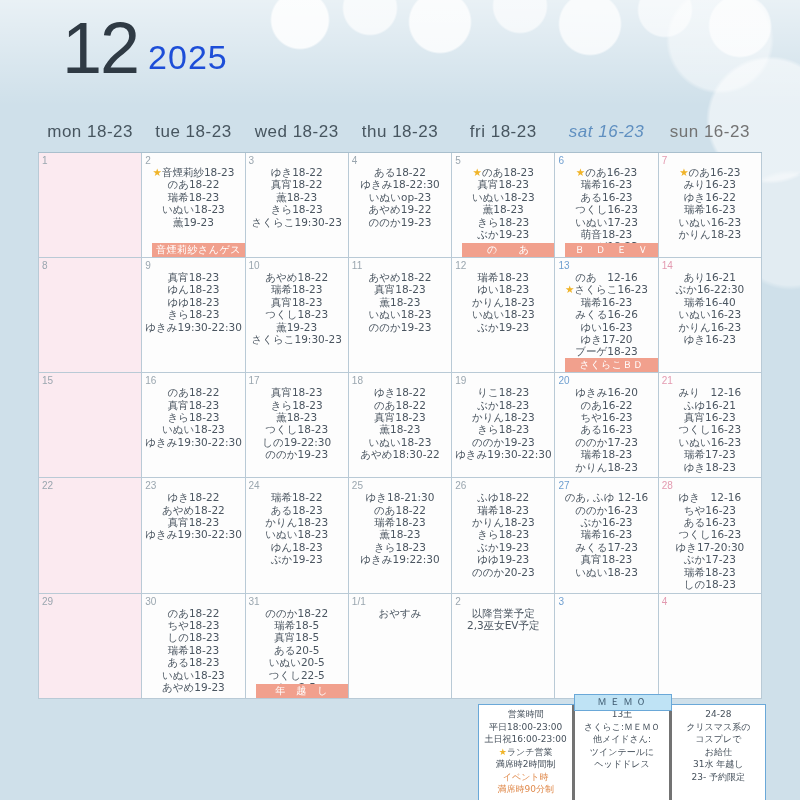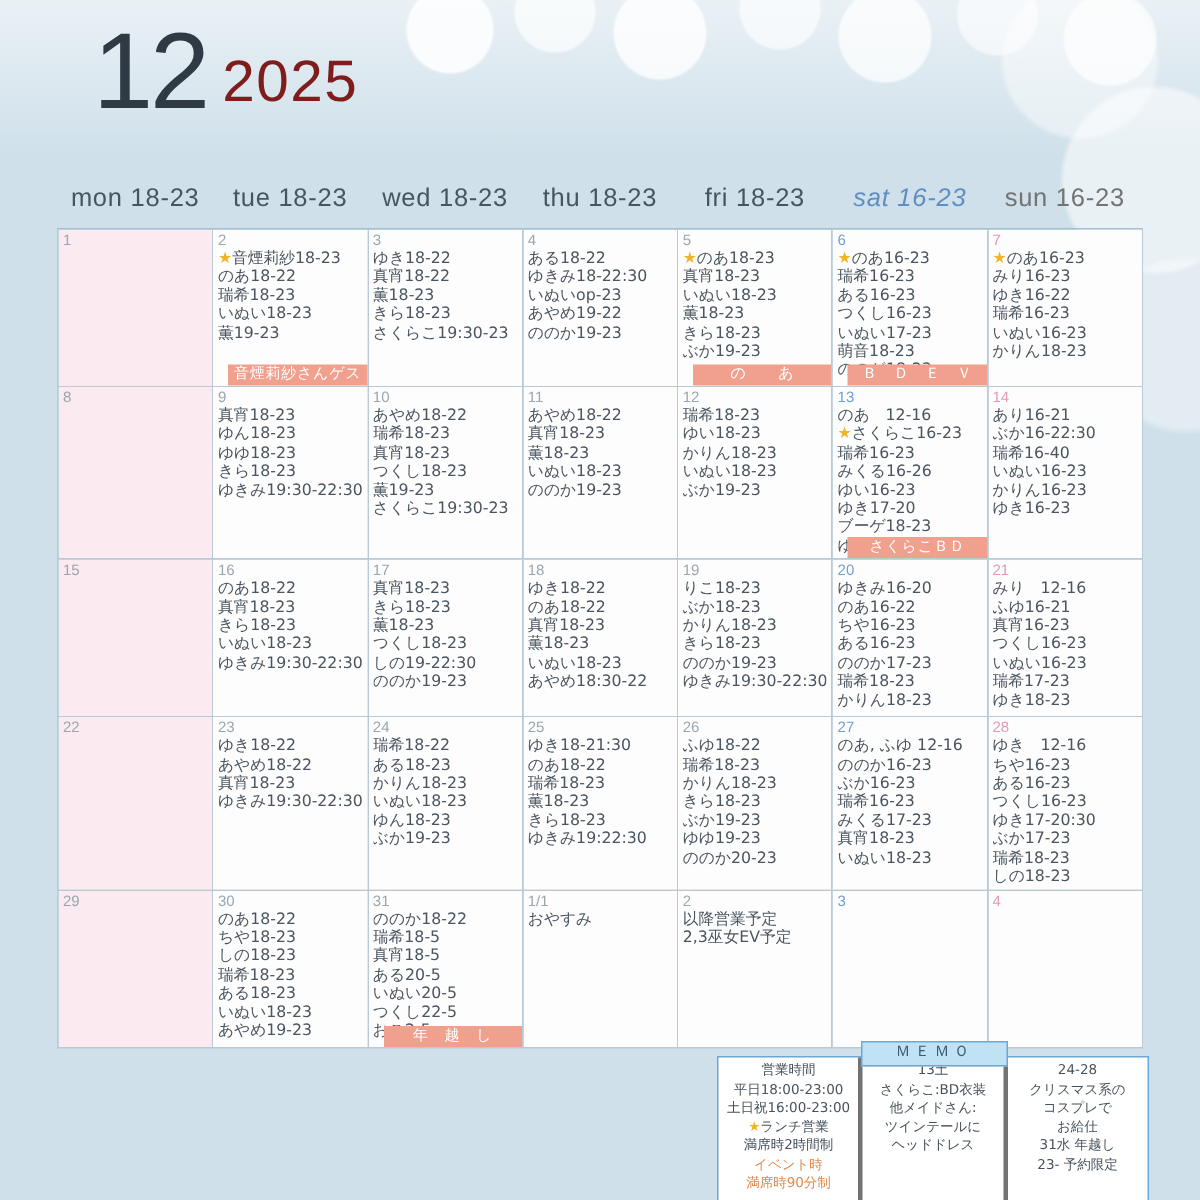--- a/index.html
+++ b/index.html
@@ -32,21 +32,21 @@
       radial-gradient(circle at 320px 230px, rgba(255,255,255,.4) 0 55px, rgba(255,255,255,0) 60px);
     pointer-events:none;
   }
 
   .title{
     position:absolute;left:62px;top:14px;
     display:flex;align-items:flex-end;gap:10px;
     color:#2f3a44;
   }
   .title .mon{font-size:72px;line-height:0.95;font-weight:400;letter-spacing:-2px;}
-  .title .yr{font-size:39px;line-height:1;padding-bottom:8px;color:#7f1d1d;letter-spacing:1px;}
+  .title .yr{font-size:34px;line-height:1;padding-bottom:8px;color:#1d4ed8;letter-spacing:1px;}
 
   .cal{
     position:absolute;left:38px;top:112px;width:724px;
   }
   table{border-collapse:collapse;width:724px;table-layout:fixed;}
   th{
     height:38px;font-size:17px;font-weight:400;text-align:center;
     color:#47555f;background:transparent;border-bottom:1px solid #a9bfcd;
     letter-spacing:.5px;
   }
@@ -60,20 +60,21 @@
   }
   td.mon-col{background:#fbeaf0;}
   .daynum{
     font-size:10px;color:#9aa6af;position:absolute;left:3px;top:2px;
   }
   .daynum.sat{color:#6f9fd0;}
   .daynum.sun{color:#e39ab0;}
   .lines{
     padding:13px 3px 2px 3px;
     font-size:10.5px;line-height:12.4px;color:#4a5560;
+    text-align:center;
     font-family:"DejaVu Sans", sans-serif;
   }
   .lines div{white-space:nowrap;overflow:hidden;}
   .star{color:#f0b429;}
   .note{
     position:absolute;left:10px;right:0;bottom:0;
     background:#f1a08d;color:#ffffff;
     font-size:10px;line-height:14px;height:14px;text-align:center;
     font-family:"DejaVu Sans", sans-serif;
     letter-spacing:.5px;
@@ -480,21 +481,21 @@
       <div>営業時間</div>
       <div>平日18:00-23:00</div>
       <div>土日祝16:00-23:00</div>
       <div><span class="star">★</span>ランチ営業</div>
       <div>満席時2時間制</div>
       <div class="orange">イベント時</div>
       <div class="orange">満席時90分制</div>
     </div>
   <div class="col">
       <div>13土</div>
-      <div>さくらこ:BD衣装</div>
+      <div>さくらこ:ＭＥＭＯ</div>
       <div>他メイドさん:</div>
       <div>ツインテールに</div>
       <div>ヘッドドレス</div>
     </div>
   <div class="col">
       <div>24-28</div>
       <div>クリスマス系の</div>
       <div>コスプレで</div>
       <div>お給仕</div>
       <div>31水 年越し</div>

